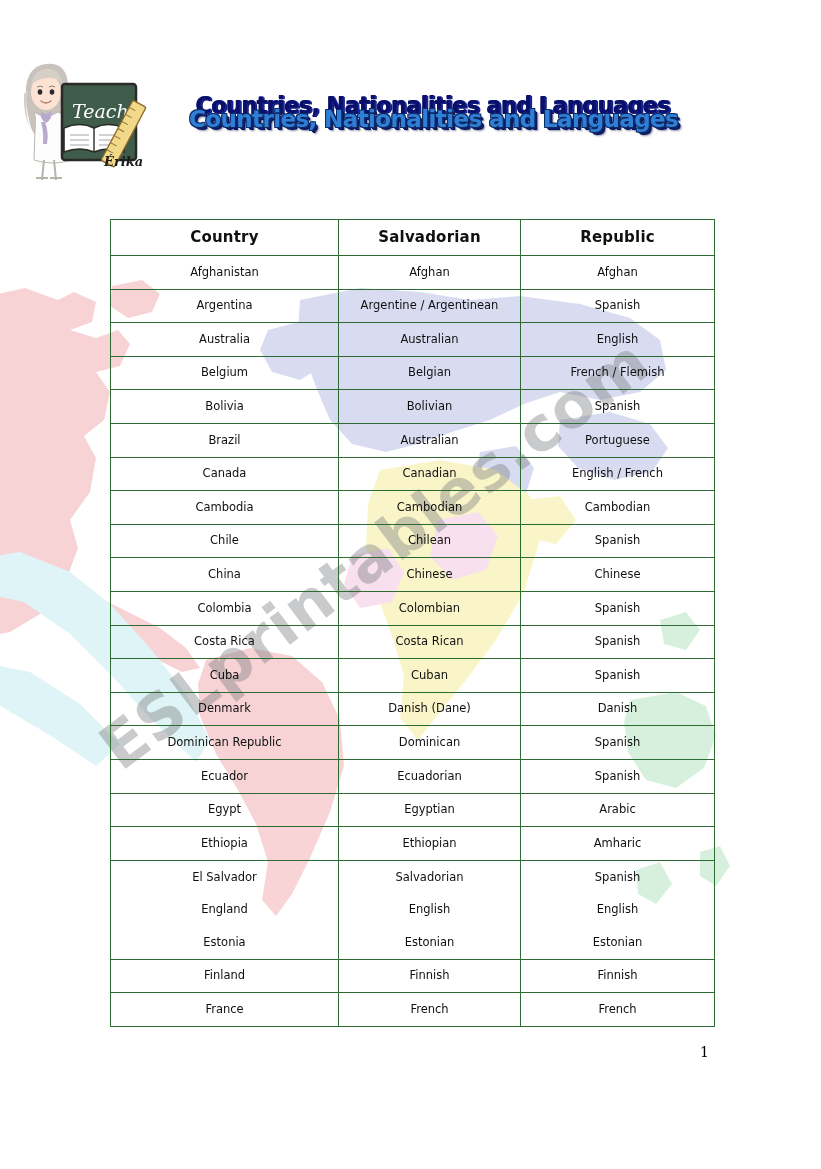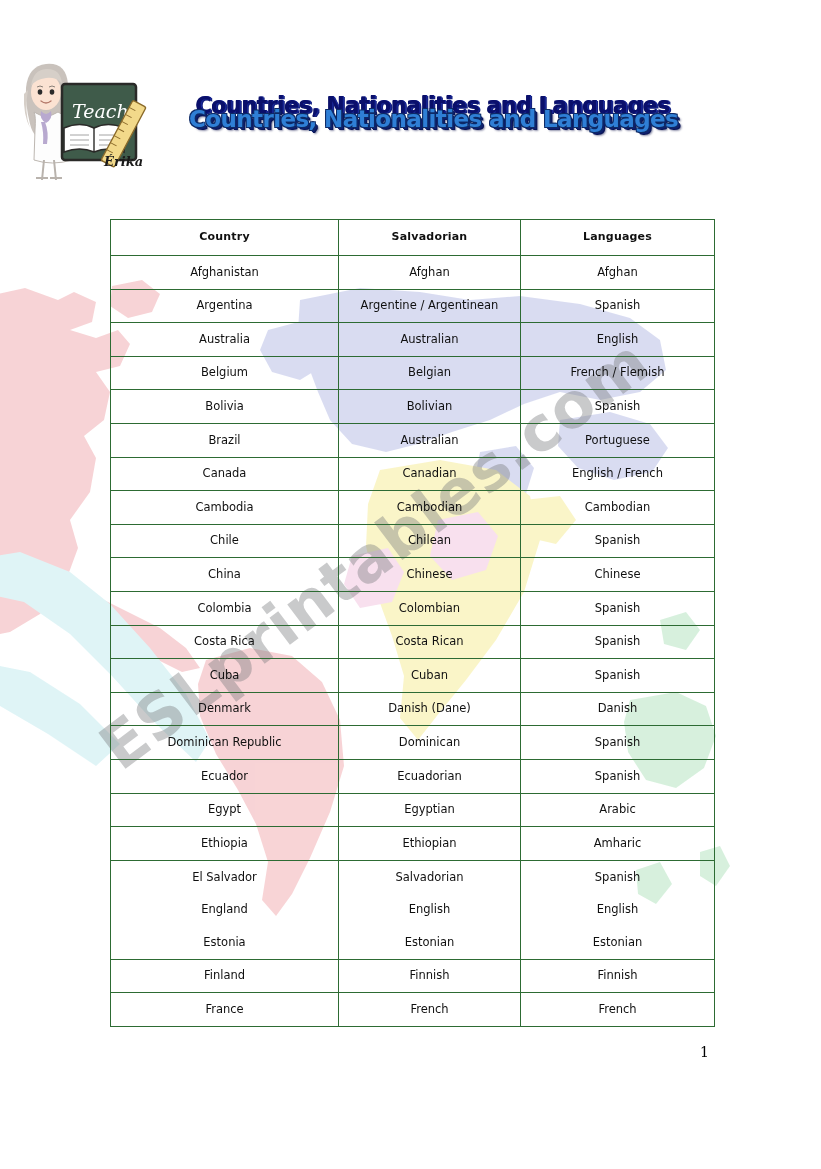--- a/index.html
+++ b/index.html
@@ -135,21 +135,21 @@
     font-size: 11.5px;
     color: #101010;
     background: transparent;
     padding: 0;
     height: 32.6px;
     line-height: 1.15;
     font-weight: normal;
   }
   table.sheet th {
     font-weight: bold;
-    font-size: 11px;
+    font-size: 15px;
     height: 35px;
     letter-spacing: 0.2px;
   }
   
   table.sheet td.merged {
     height: 98px;
     padding: 0;
   }
   table.sheet td.merged .mline {
     height: 32.6px;
@@ -298,21 +298,21 @@
     <table class="sheet">
       <colgroup>
         <col class="c-country">
           <col class="c-nation">
           <col class="c-language">
       </colgroup>
       <thead>
         <tr>
           <th>Country</th>
           <th>Salvadorian</th>
-          <th>Languages</th>
+          <th>Republic</th>
         </tr>
       </thead>
       <tbody>
           <tr>
             <td>Afghanistan</td>
             <td>Afghan</td>
             <td>Afghan</td>
           </tr>
           <tr>
             <td>Argentina</td>

